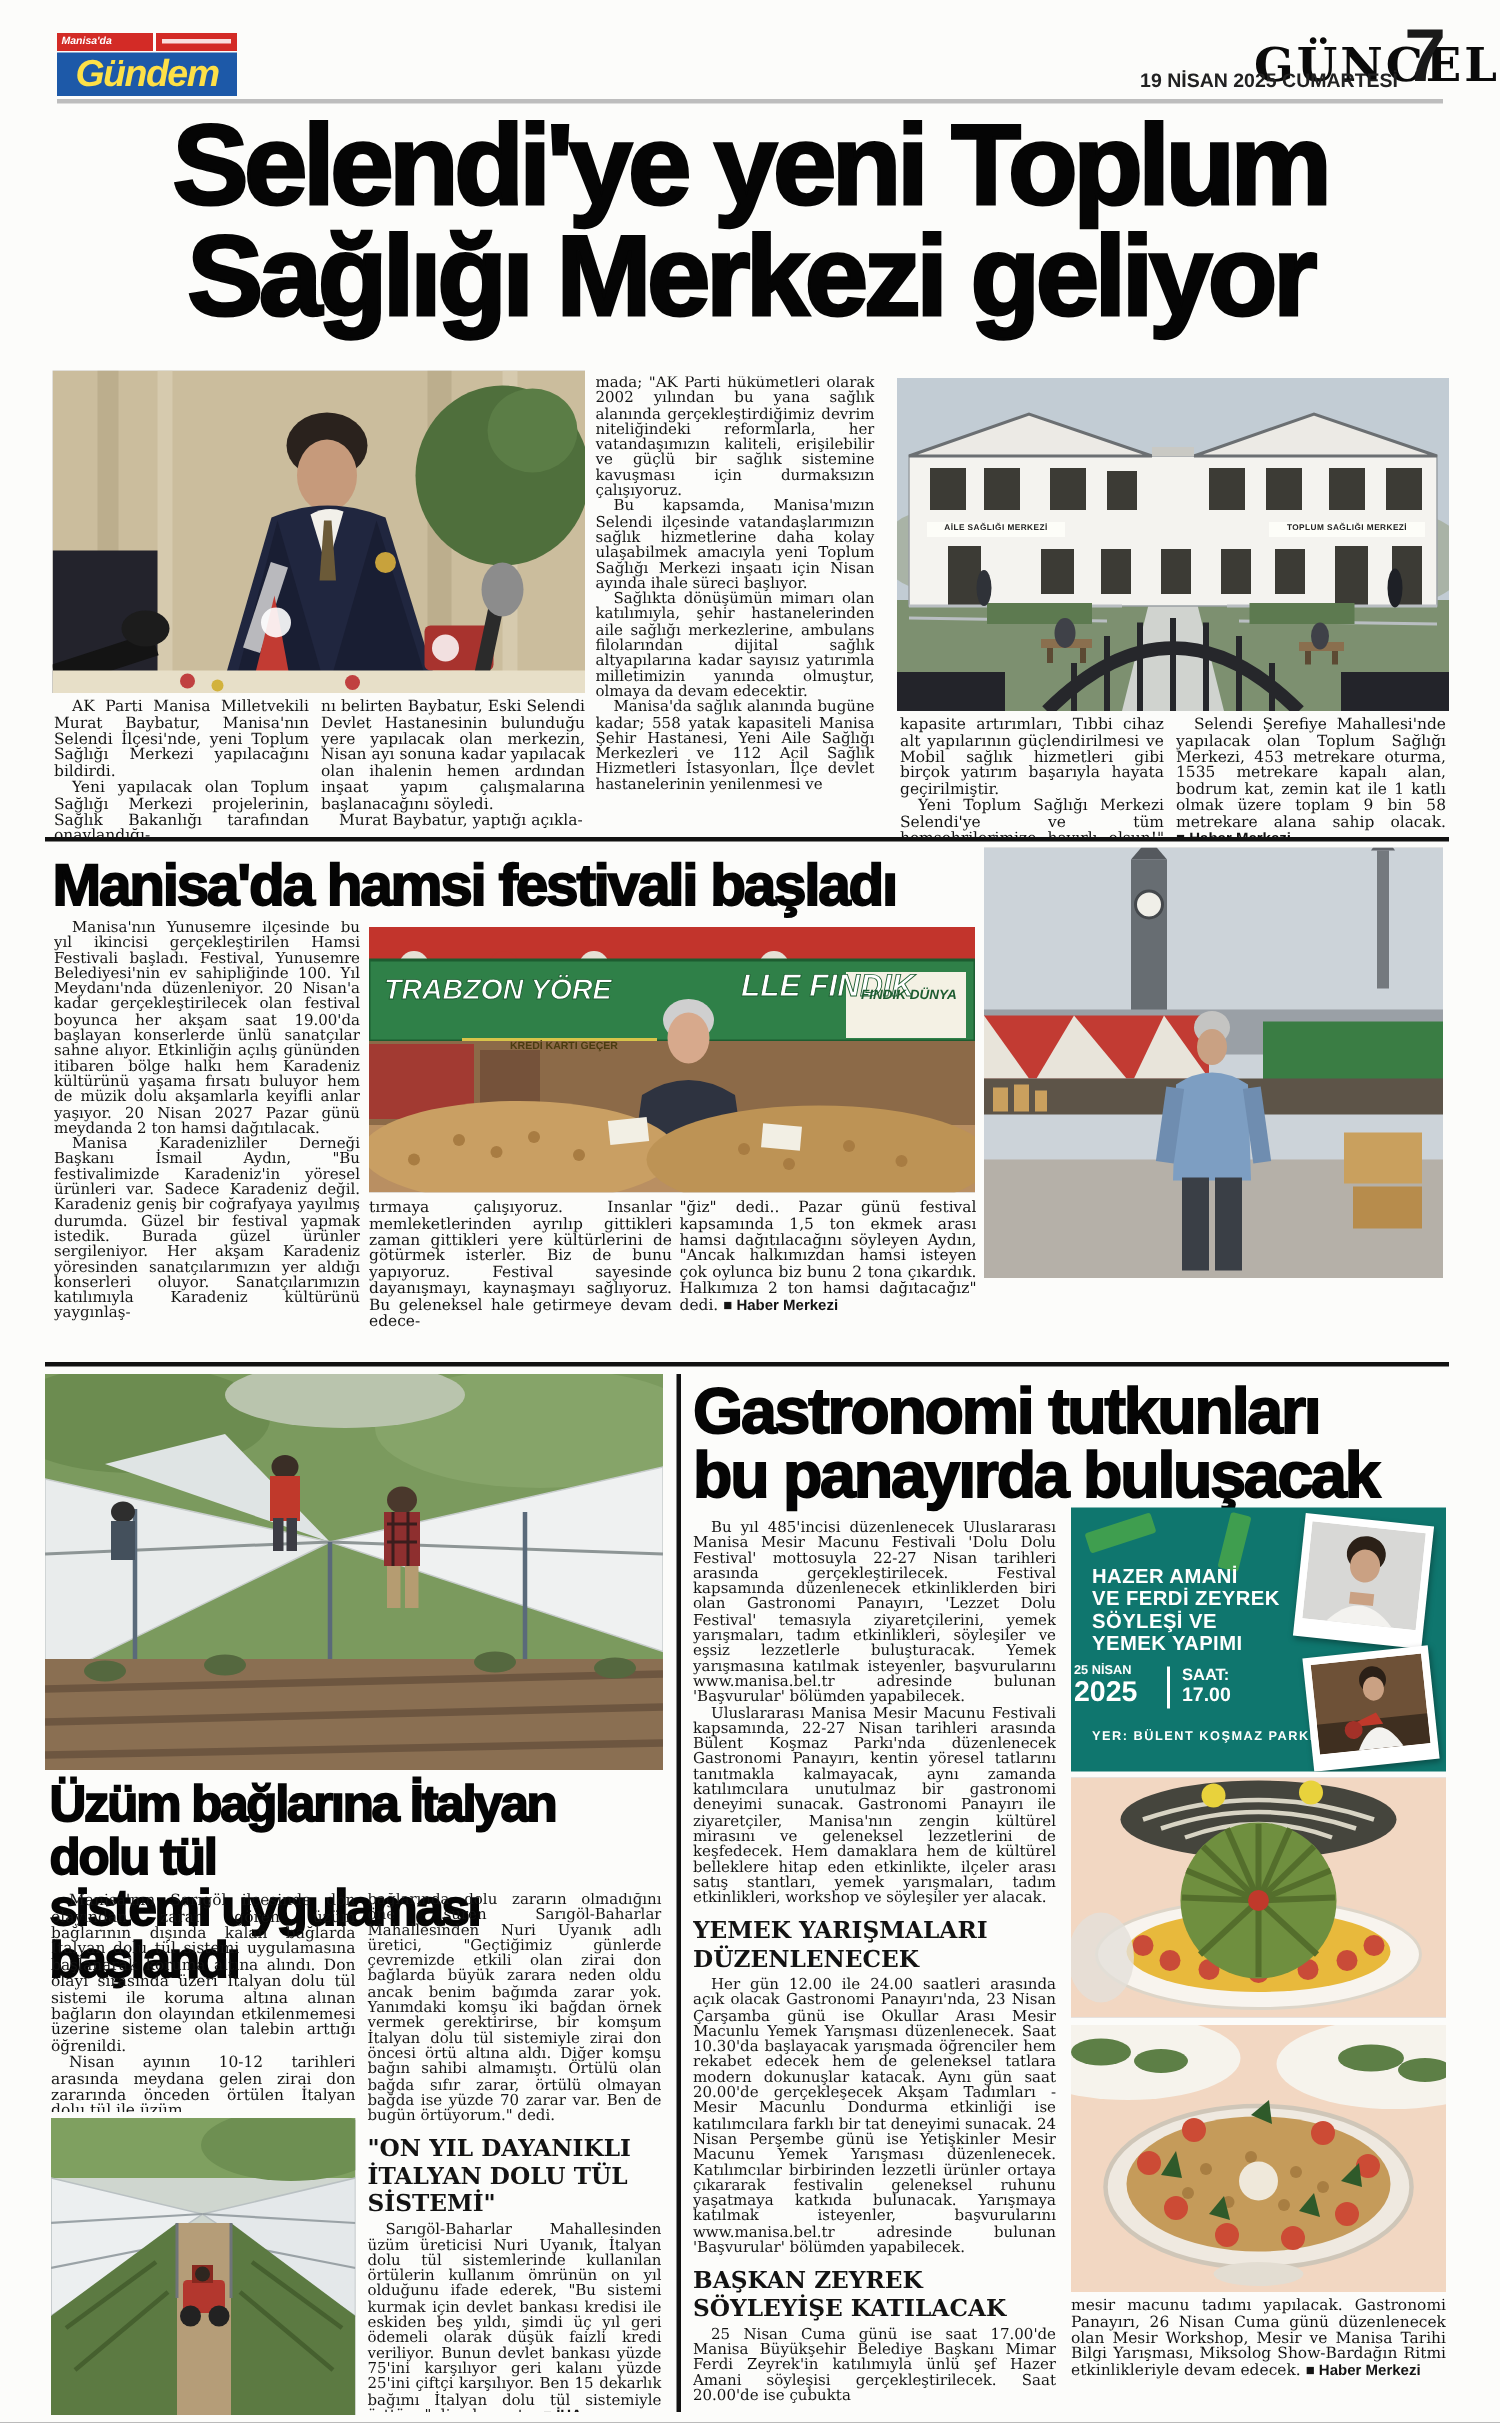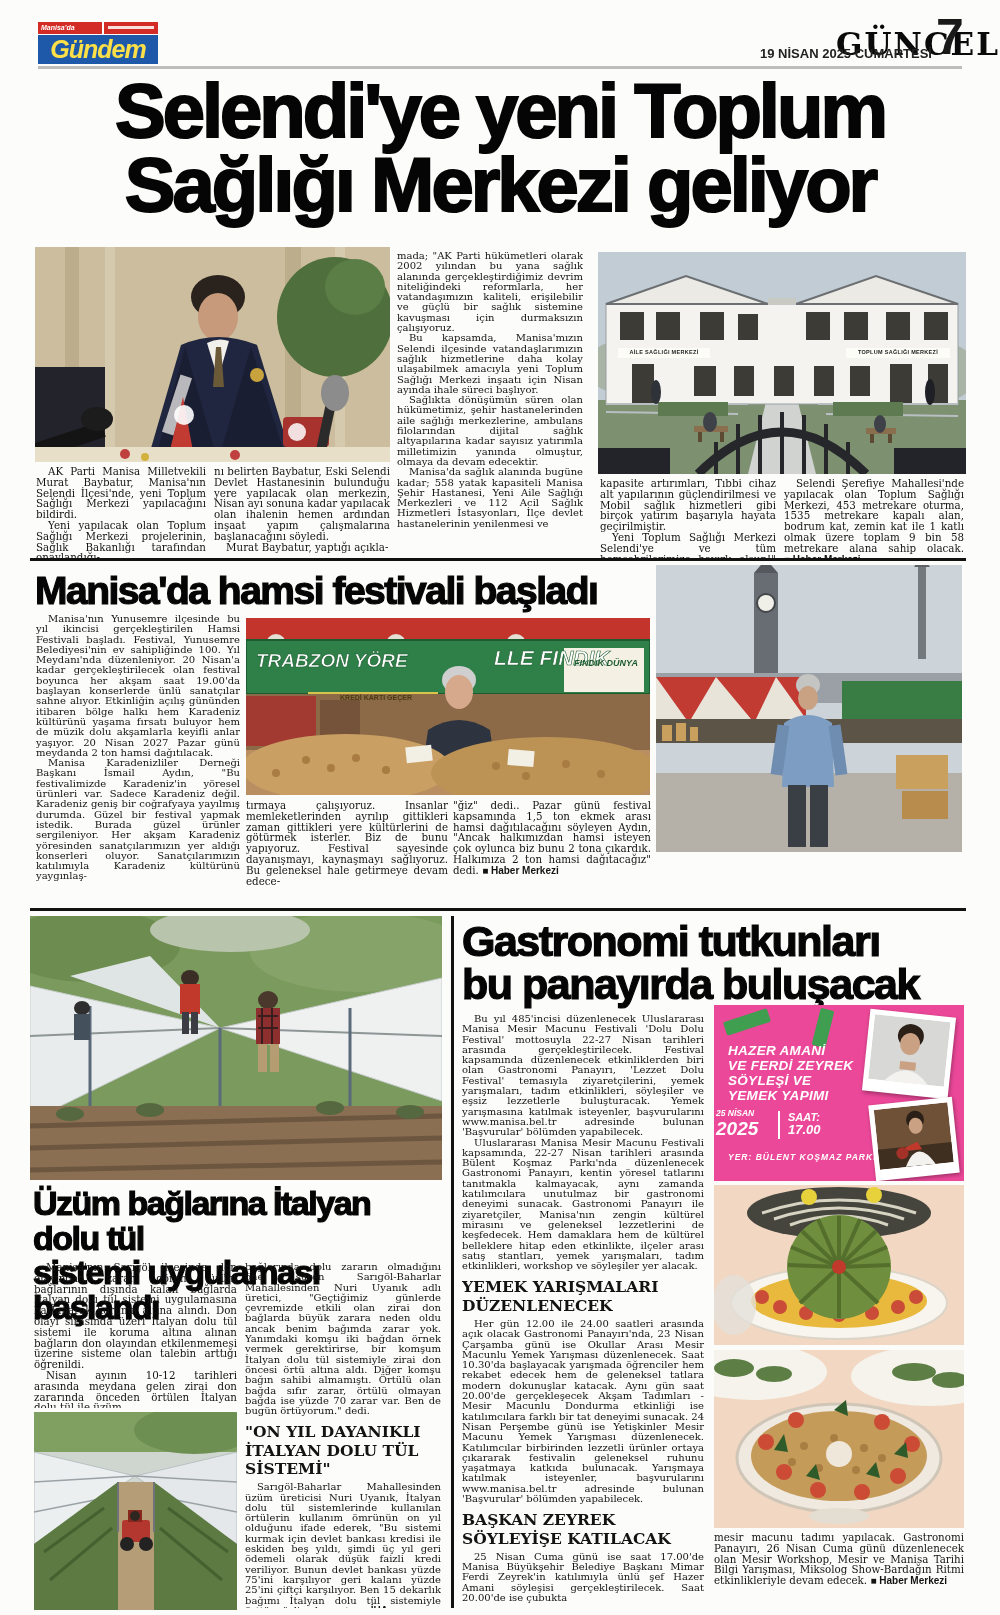--- a/index.html
+++ b/index.html
@@ -32,21 +32,21 @@
             font-style:italic;font-weight:bold;}
   .logo-blue{background:#1d59a8;color:#fde047;font-family:Liberation Sans, sans-serif;
              font-style:italic;font-weight:bold;font-size:25px;text-align:center;line-height:29px;letter-spacing:-1px;}
   .photo{position:absolute;overflow:hidden;background:#ccc;}
   .photo svg{display:block;}
   .sign-small{position:absolute;background:#fdfdf8;color:#222;font-family:"Liberation Sans",sans-serif;
               font-size:5.5px;font-weight:bold;text-align:center;line-height:9px;letter-spacing:.3px;overflow:hidden;}
   .stall-word{position:absolute;font-family:"Liberation Sans",sans-serif;font-weight:bold;font-style:italic;
               color:#fff;-webkit-text-stroke:.6px #1d5c30;white-space:nowrap;}
   
-  .promo{position:absolute;background:#ec4899;overflow:hidden;font-style:italic;}
+  .promo{position:absolute;background:#0f766e;overflow:hidden;}
   .promo .ptxt{font-family:"Liberation Sans",sans-serif;font-weight:bold;color:#fff;line-height:1.12;}
   .polaroid{position:absolute;background:#fff;box-shadow:1px 2px 4px rgba(0,0,0,.35);}
   .candy{position:absolute;background:#3f9e4f;border-radius:2px;}
 </style>
 </head>
 <body>
 
 <div id="page">
 
   <div class="abs" style="left:38px;top:22px;width:120px;height:40px;">
@@ -104,21 +104,21 @@
     <p>AK Parti Manisa Milletvekili Murat Baybatur, Manisa'nın Selendi İlçesi'nde, yeni Toplum Sağlığı Merkezi yapılacağını bildirdi.</p>
     <p>Yeni yapılacak olan Toplum Sağlığı Merkezi projelerinin, Sağlık Bakanlığı tarafından onaylandığı-</p>
   </div>
   <div class="bt abs" style="left:214px;top:466px;width:176px;height:92px;">
     <p class="cont">nı belirten Baybatur, Eski Selendi Devlet Hastanesinin bulunduğu yere yapılacak olan merkezin, Nisan ayı sonuna kadar yapılacak olan ihalenin hemen ardından inşaat yapım çalışmalarına başlanacağını söyledi.</p>
     <p>Murat Baybatur, yaptığı açıkla-</p>
   </div>
   <div class="bt bt-s abs" style="left:397px;top:251px;width:186px;height:306px;">
     <p class="cont">mada; "AK Parti hükümetleri olarak 2002 yılından bu yana sağlık alanında gerçekleştirdiğimiz devrim niteliğindeki reformlarla, her vatandaşımızın kaliteli, erişilebilir ve güçlü bir sağlık sistemine kavuşması için durmaksızın çalışıyoruz.</p>
     <p>Bu kapsamda, Manisa'mızın Selendi ilçesinde vatandaşlarımızın sağlık hizmetlerine daha kolay ulaşabilmek amacıyla yeni Toplum Sağlığı Merkezi inşaatı için Nisan ayında ihale süreci başlıyor.</p>
-    <p>Sağlıkta dönüşümün süren olan hükümetimiz, şehir hastanelerinden aile sağlığı merkezlerine, ambulans filolarından dijital sağlık altyapılarına kadar sayısız yatırımla milletimizin yanında olmuştur, olmaya da devam edecektir.</p>
+    <p>Sağlıkta dönüşümün mimarı olan katılımıyla, şehir hastanelerinden aile sağlığı merkezlerine, ambulans filolarından dijital sağlık altyapılarına kadar sayısız yatırımla milletimizin yanında olmuştur, olmaya da devam edecektir.</p>
     <p>Manisa'da sağlık alanında bugüne kadar; 558 yatak kapasiteli Manisa Şehir Hastanesi, Yeni Aile Sağlığı Merkezleri ve 112 Acil Sağlık Hizmetleri İstasyonları, İlçe devlet hastanelerinin yenilenmesi ve</p>
   </div>
 
   <div class="photo" style="left:598px;top:252px;width:368px;height:222px;">
     <svg width="368" height="222" viewBox="0 0 368 222" preserveAspectRatio="none">
       <rect width="368" height="222" fill="#c2ccd4"></rect>
       <ellipse cx="340" cy="120" rx="40" ry="30" fill="#a9b3a6"></ellipse>
       <ellipse cx="20" cy="115" rx="30" ry="26" fill="#a9b3a6"></ellipse>
       <rect x="0" y="148" width="368" height="74" fill="#7d9070"></rect>
       <polygon points="150,222 218,222 200,150 168,150" fill="#d0d3cf"></polygon>

